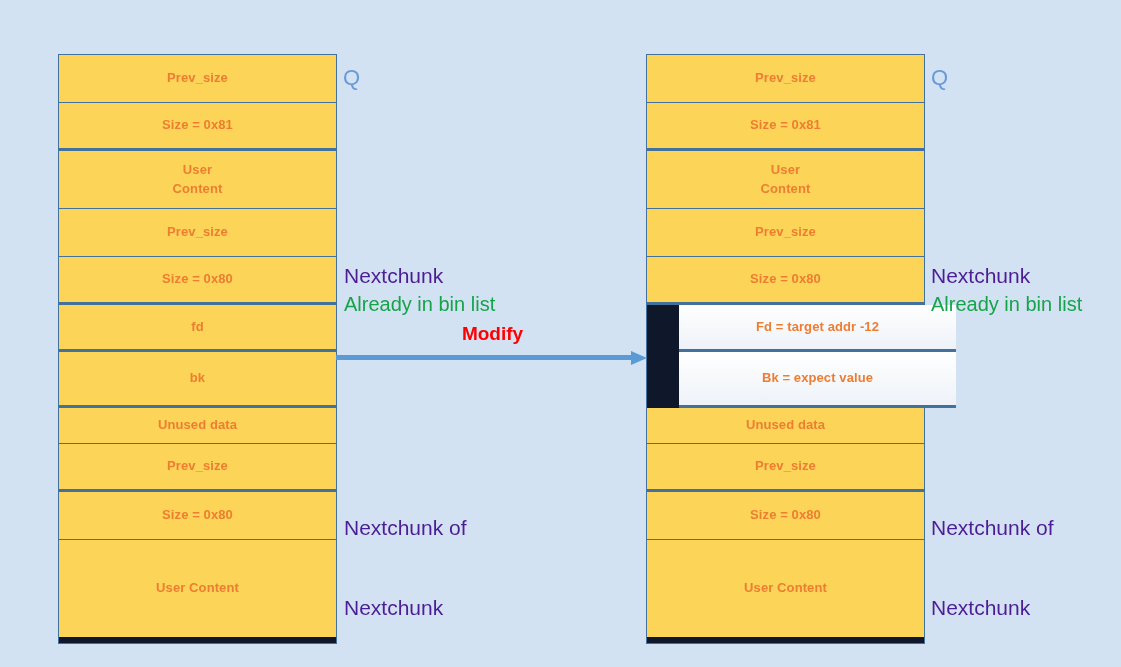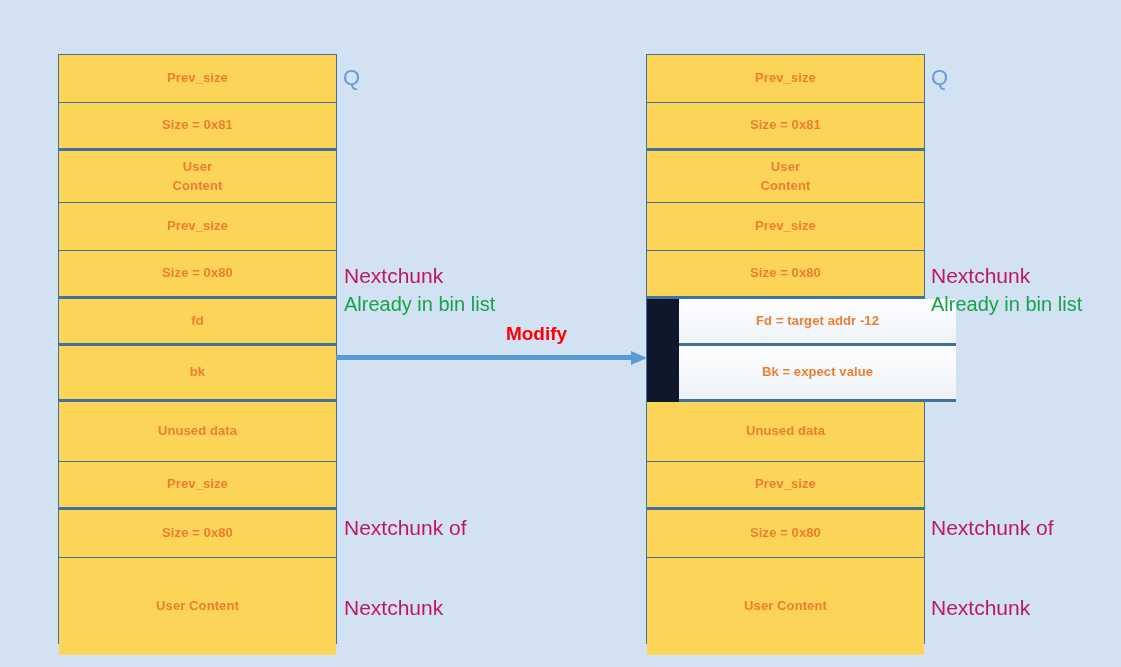--- a/index.html
+++ b/index.html
@@ -50,39 +50,39 @@
 
   
   .cell.hl {
     background: linear-gradient(180deg, #ffffff 0%, #eef2f8 100%);
     margin-left: 32px;
   }
 
   
   .h-prevsize1 { height: 48px; }
   .h-size81    { height: 48px; }
-  .h-usercont  { height: 52px; align-items: center; }
+  .h-usercont  { height: 58px; align-items: center; }
   .h-prevsize2 { height: 48px; }
   .h-size80a   { height: 48px; }
   .h-fd        { height: 47px; }
   .h-bk        { height: 56px; }
-  .h-unused    { height: 60px; }
+  .h-unused    { height: 36px; }
   .h-prevsize3 { height: 48px; }
   .h-size80b   { height: 48px; }
   .h-usercont2 { height: 97px; }
 
   
   .label {
     position: absolute;
     white-space: pre;
     line-height: 1.28;
   }
-  .label.blue  { color: #be185d; font-size: 21px; }
+  .label.blue  { color: #4c1d95; font-size: 21px; }
   .label.green { color: #16a34a; font-size: 20px; }
-  .label.red   { color: #ff0000; font-size: 19px; font-weight: bold; padding-left: 44px; }
+  .label.red   { color: #ff0000; font-size: 19px; font-weight: bold; }
   .label.q     { color: #6a9ad6; font-size: 22px; }
 
   #q-left           { left: 343px; top: 64px; }
   #q-right          { left: 931px; top: 64px; }
   #nextchunk-left   { left: 344px; top: 263px; }
   #binlist-left     { left: 344px; top: 292px; }
   #nextchunk-right  { left: 931px; top: 263px; }
   #binlist-right    { left: 931px; top: 292px; }
   #nc-of-nc-left    { left: 344px; top: 461px; }
   #nc-of-nc-right   { left: 931px; top: 461px; }

